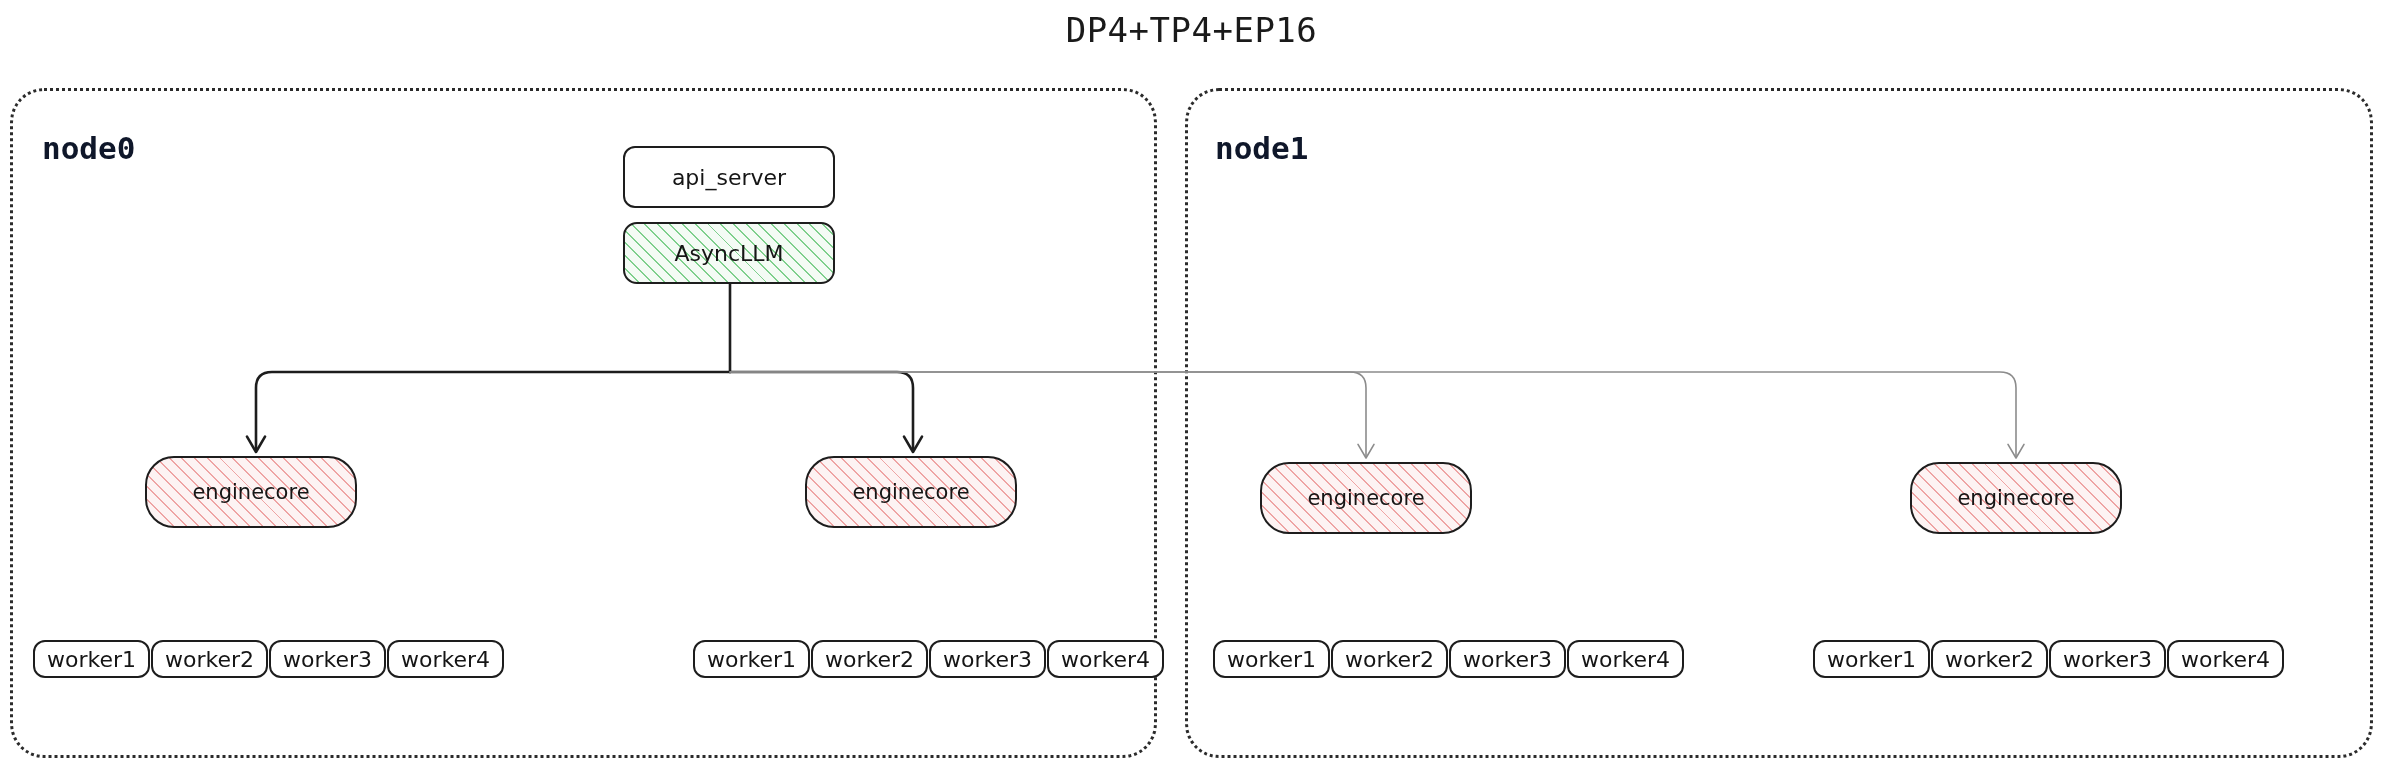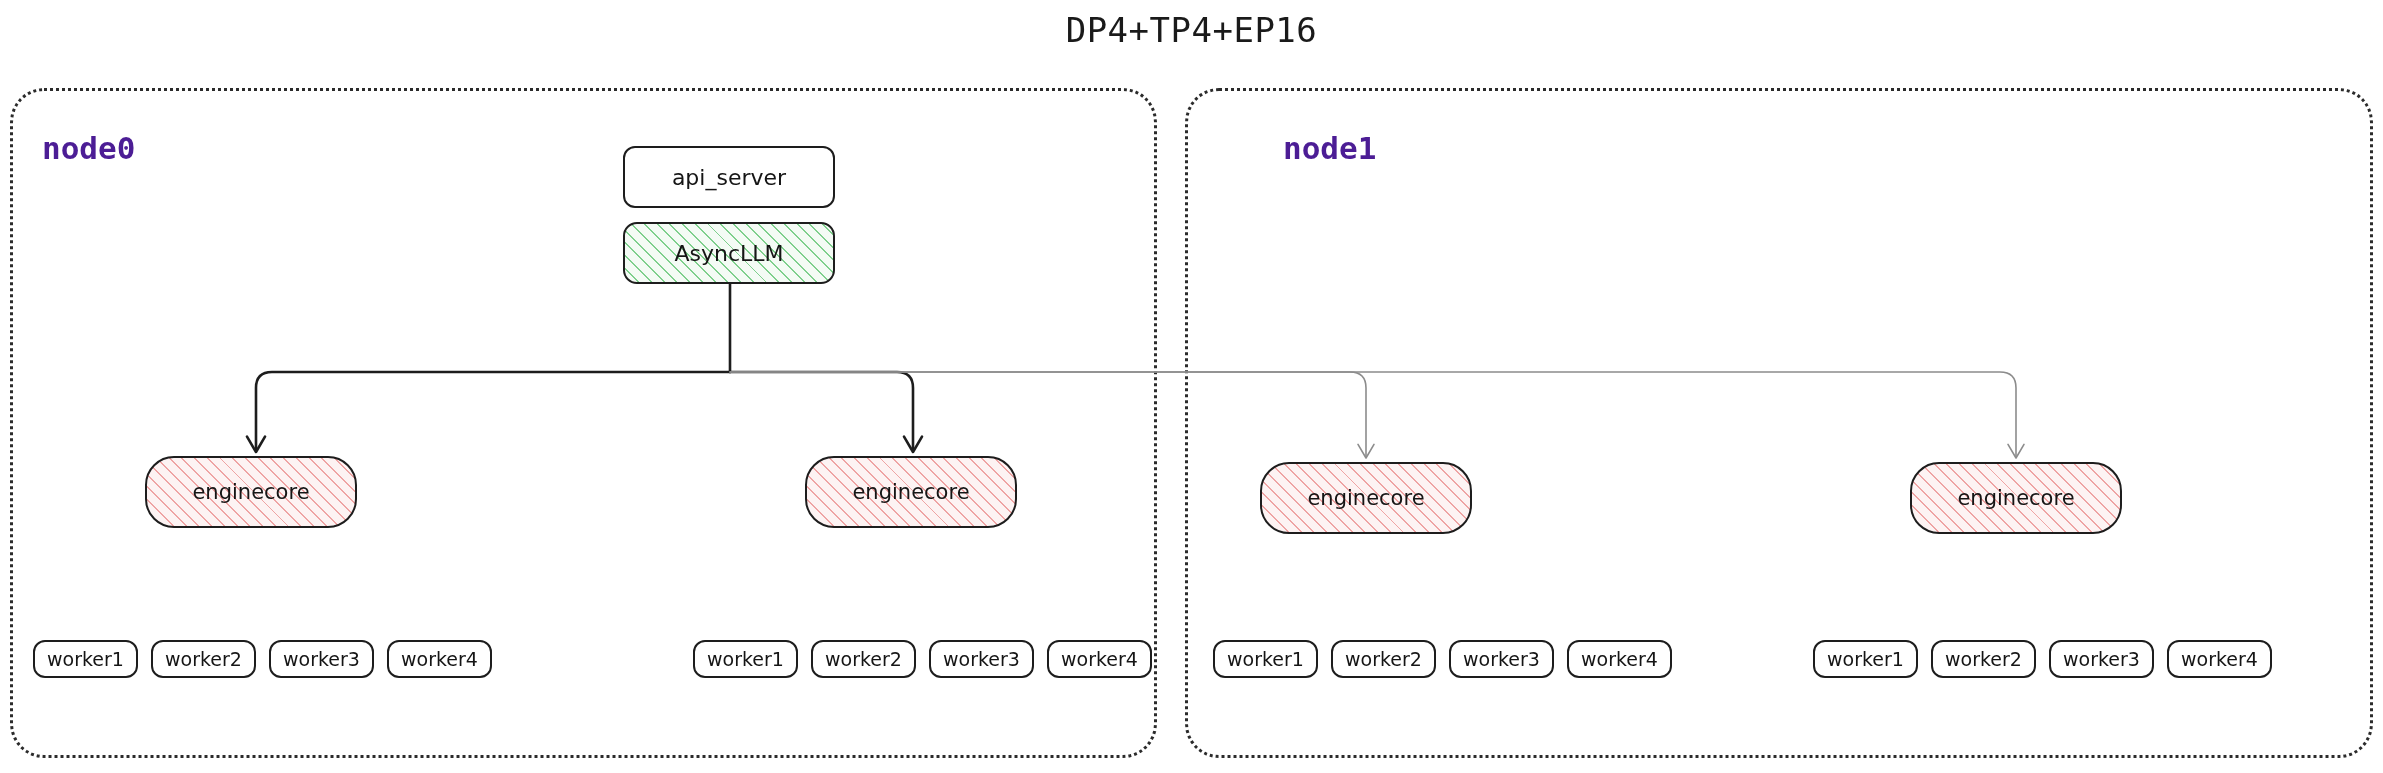--- a/index.html
+++ b/index.html
@@ -38,21 +38,21 @@
     border: 3px dotted #2b2b2b;
     border-radius: 34px;
     background: transparent;
     box-sizing: border-box;
   }
   .node-label {
     position: absolute;
     font-family: "DejaVu Sans Mono", monospace;
     font-size: 31px;
     font-weight: 700;
-    color: #4c1d95;
+    color: #0f172a;
     white-space: pre;
   }
 
   
   .box {
     position: absolute;
     box-sizing: border-box;
     display: flex;
     align-items: center;
     justify-content: center;
@@ -94,21 +94,21 @@
       rgba(236, 150, 150, 0.85) 1.4px,
       rgba(255, 255, 255, 0) 1.4px,
       rgba(255, 255, 255, 0) 9px
     );
   }
 
   
   .box-worker {
     border: 2.4px solid #1d1d1d;
     border-radius: 12px;
-    font-size: 19px;
+    font-size: 22px;
     background: #ffffff;
     height: 38px;
     padding: 0 12px;
   }
 
   
   #connectors {
     position: absolute;
     left: 0;
     top: 0;
@@ -121,21 +121,21 @@
 <body>
 
 <div id="stage">
 
   <div id="diagram-title">DP4+TP4+EP16</div>
 
   <div class="node-box" id="node-box-0" style="left: 10px; top: 88px; width: 1147px; height: 670px;"></div>
   <div class="node-label" id="node-label-0" style="left: 42px; top: 130px;">node0</div>
 
   <div class="node-box" id="node-box-1" style="left: 1185px; top: 88px; width: 1188px; height: 670px;"></div>
-  <div class="node-label" id="node-label-1" style="left: 1283px; top: 130px;">node1</div>
+  <div class="node-label" id="node-label-1" style="left: 1215px; top: 130px;">node1</div>
 
   <svg id="connectors" viewBox="0 0 2383 773" xmlns="http://www.w3.org/2000/svg">
       <path d="M 730 284 L 730 372" fill="none" stroke="#1d1d1d" stroke-width="2.6" stroke-linecap="round" stroke-linejoin="round"></path>
       <path d="M 730 372 L 272 372 Q 256 372 256 388 L 256 450" fill="none" stroke="#1d1d1d" stroke-width="2.6" stroke-linecap="round" stroke-linejoin="round"></path>
       <path d="M 247 436.7 L 256 452 L 265 436.7" fill="none" stroke="#1d1d1d" stroke-width="2.6" stroke-linecap="round" stroke-linejoin="round"></path>
       <path d="M 730 372 L 897 372 Q 913 372 913 388 L 913 450" fill="none" stroke="#1d1d1d" stroke-width="2.6" stroke-linecap="round" stroke-linejoin="round"></path>
       <path d="M 904 436.7 L 913 452 L 922 436.7" fill="none" stroke="#1d1d1d" stroke-width="2.6" stroke-linecap="round" stroke-linejoin="round"></path>
       <path d="M 730 372 L 1350 372 Q 1366 372 1366 388 L 1366 456" fill="none" stroke="#8c8c8c" stroke-width="1.6" stroke-linecap="round" stroke-linejoin="round"></path>
       <path d="M 1358 444.4 L 1366 458 L 1374 444.4" fill="none" stroke="#8c8c8c" stroke-width="1.6" stroke-linecap="round" stroke-linejoin="round"></path>
       <path d="M 730 372 L 2000 372 Q 2016 372 2016 388 L 2016 456" fill="none" stroke="#8c8c8c" stroke-width="1.6" stroke-linecap="round" stroke-linejoin="round"></path>

